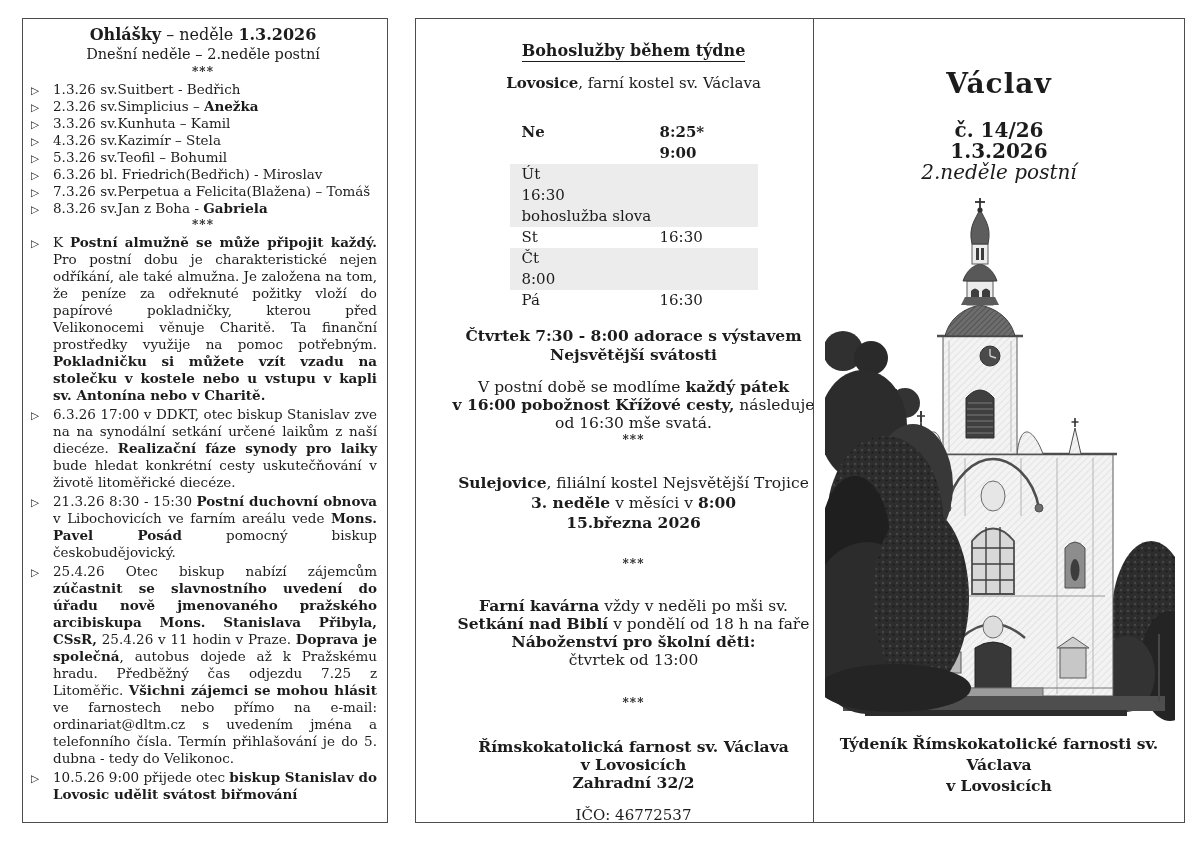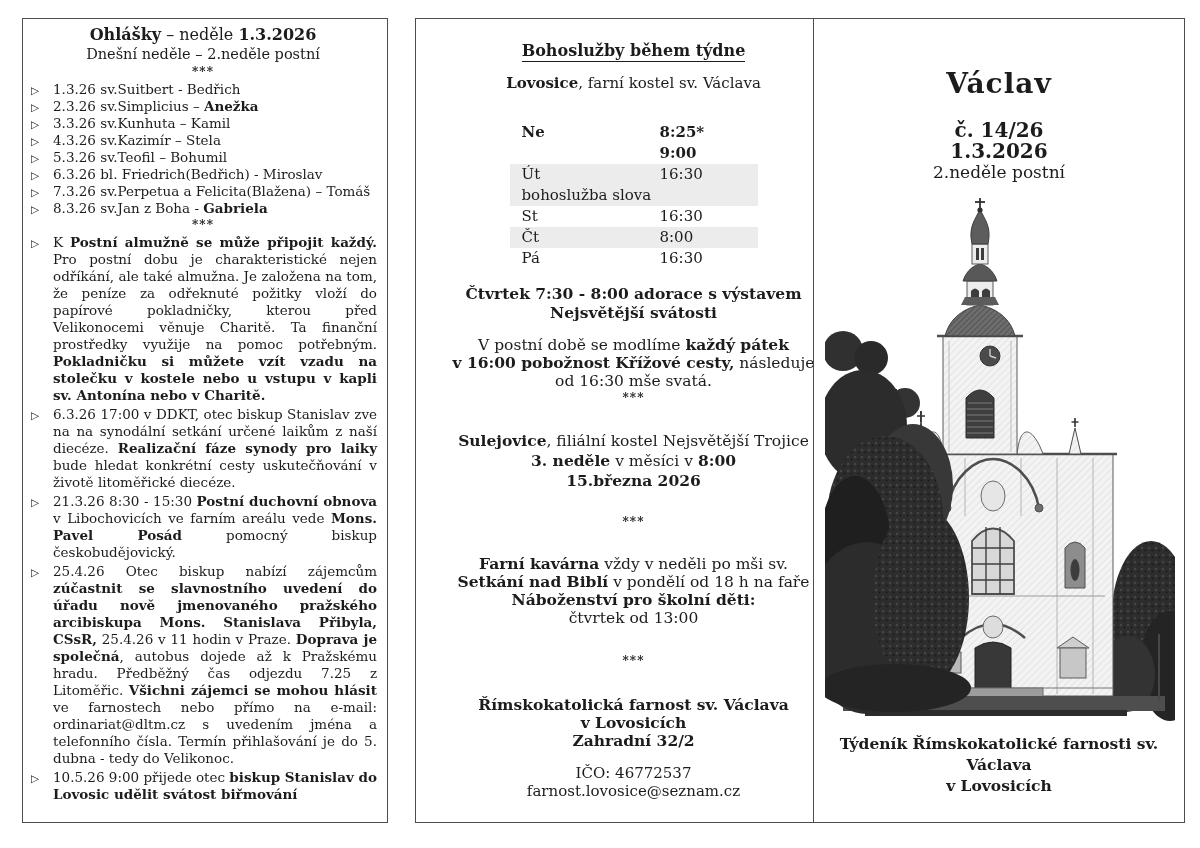--- a/index.html
+++ b/index.html
@@ -29,38 +29,38 @@
   }
   .saints-list>li{font-size:13.5px;line-height:17px;white-space:nowrap;}
   .ann-list>li{font-size:13.5px;line-height:17px;text-align:justify;margin-bottom:2px;}
 
   
   .mid-title{text-align:center;font-weight:bold;font-size:16px;margin-top:22px;}
   .mid-title span{border-bottom:1.5px solid #1c1c1c;padding-bottom:1px;}
   .mid-loc{text-align:center;font-size:15px;margin-top:14px;}
   .sched{width:248px;margin:30px auto 0;font-size:15px;}
   .sched-row{display:flex;line-height:21px;padding-left:12px;box-sizing:border-box;}
-  .sched-row.shaded{background:#ececec;}
+  .sched-row.shaded{background:#ececec;flex-direction:column;}
   .sched-row.bold{font-weight:bold;}
   .sr-day{width:138px;flex:0 0 auto;}
   .sr-time{flex:1;}
   .center{text-align:center;}
   .adoration{font-weight:bold;font-size:15.5px;line-height:19px;margin-top:15px;white-space:pre-line;}
   .lent{font-size:15.5px;line-height:18px;margin-top:14px;white-space:pre-line;}
   .mid-stars{margin-top:2px;}
   .sule{font-size:15.5px;line-height:19px;margin-top:26px;}
   .community{font-size:15.5px;line-height:18px;margin-top:26px;}
   .parish{font-weight:bold;font-size:15.5px;line-height:18px;margin-top:28px;}
   .contact{font-size:15px;line-height:17.5px;margin-top:15px;}
 
   
   .masthead{text-align:center;font-weight:bold;font-size:28px;line-height:46px;margin-top:42px;letter-spacing:1px;}
   .issue-block{text-align:center;margin-top:13px;line-height:21px;}
   .issue-no,.issue-date{font-weight:bold;font-size:20px;}
-  .issue-sunday{font-size:17px;}
+  .issue-sunday{font-size:20px;font-style:italic;}
   .church-wrap{position:absolute;left:11px;top:177px;width:350px;height:525px;}
   .r-footer{position:absolute;left:0;right:0;bottom:26px;text-align:center;font-weight:bold;font-size:15.5px;line-height:21px;}
 </style>
 </head>
 <body>
 
 <div class="panel" id="panel-left">
   <div class="left-title"><b>Ohlášky</b> – neděle <b>1.3.2026</b></div>
   <div class="left-subtitle">Dnešní neděle – 2.neděle postní</div>
   <div class="stars">***</div>

